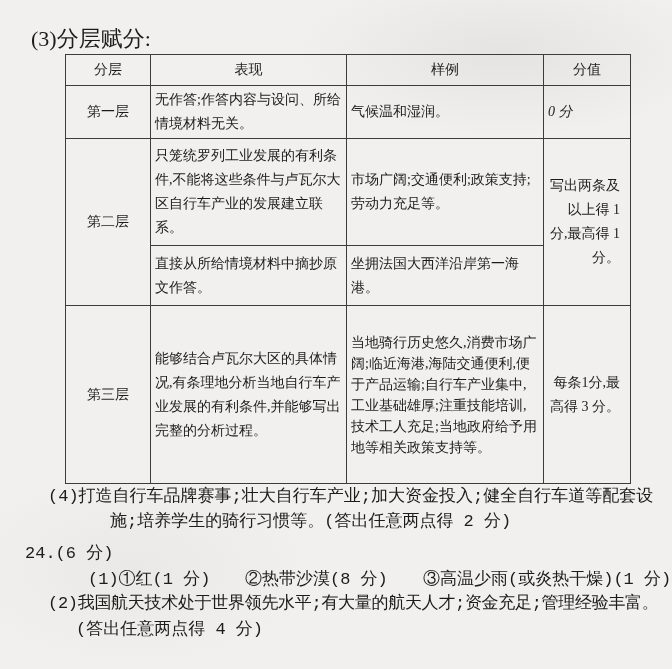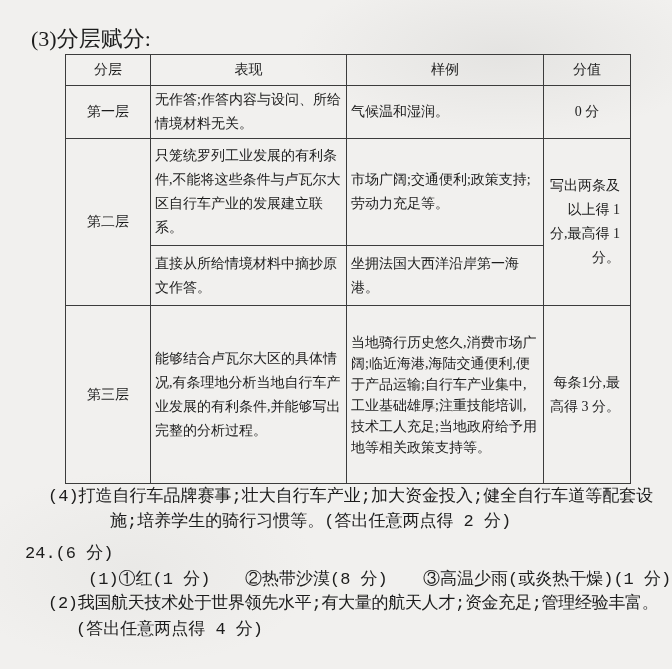--- a/index.html
+++ b/index.html
@@ -44,21 +44,21 @@
   table.rubric td, table.rubric th {
     border: 1.5px solid #3c3c3c;
     font-weight: normal;
     padding: 2px 4px;
     vertical-align: middle;
     word-break: break-all;
   }
   th.colhead { text-align: center; height: 26px; padding: 0 2px; }
   td.layer-label { text-align: center; }
   td.text-cell { text-align: left; padding: 2px 4px 2px 6px; }
-  td.score-cell { text-align: center; }
+  td.score-cell { text-align: left; font-style: italic; }
   td.score-cell-narrow {
     text-align: right;
     padding: 2px 8px;
   }
   td.score-cell-narrow .inner { width: 72px; }
   tr.row-l1 { height: 51px; }
   tr.row-l2a { height: 107px; }
   tr.row-l2b { height: 60px; }
   tr.row-l3 { height: 178px; }
   td.dense { line-height: 21px; }

